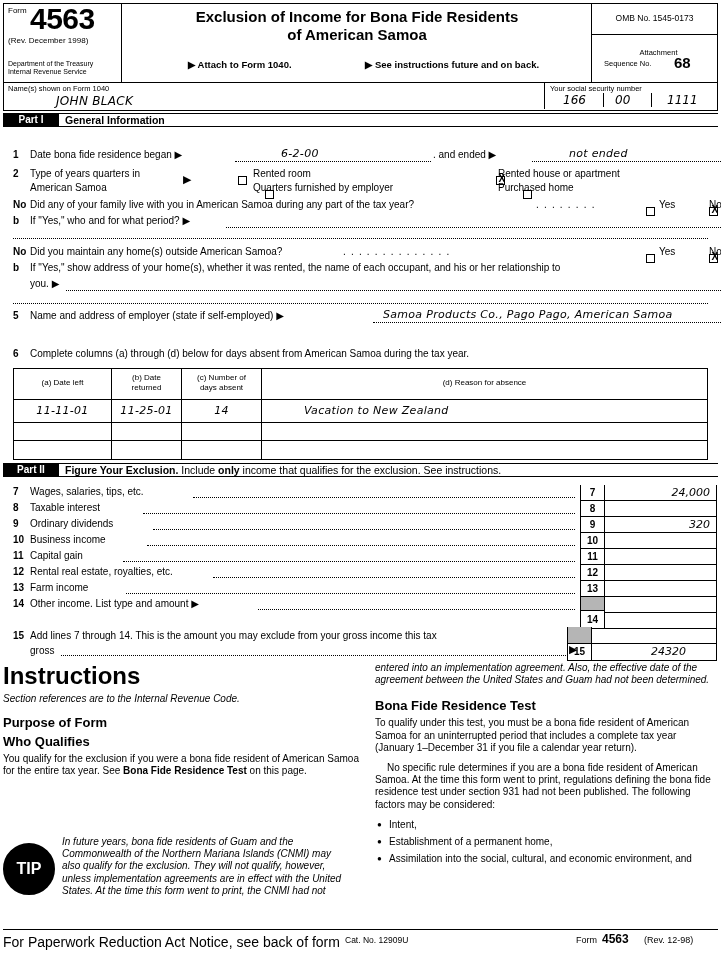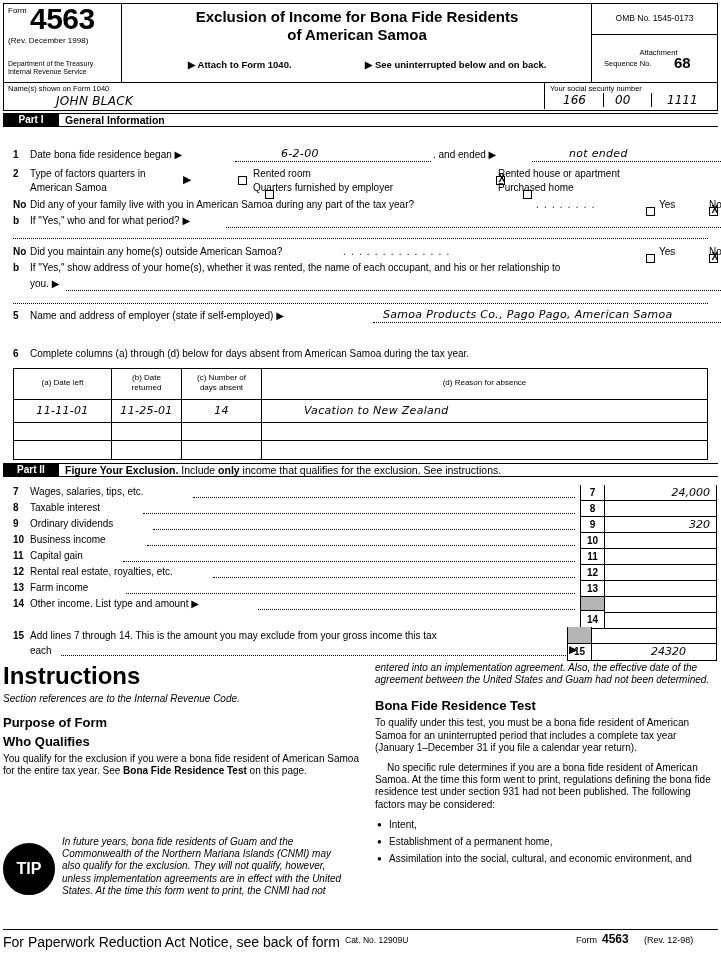--- a/index.html
+++ b/index.html
@@ -162,21 +162,21 @@
       <div class="abs frm-label" style="left:4px; top:2px;">Form</div>
       <div class="abs frm-num" style="left:26px; top:-2px;">4563</div>
       <div class="abs rev" style="left:4px; top:32px;">(Rev. December 1998)</div>
       <div class="abs dept" style="left:4px; top:56px;">Department of the Treasury</div>
       <div class="abs dept" style="left:4px; top:64px;">Internal Revenue Service</div>
     </div>
     <div id="hdr-mid">
       <div class="abs title1 ctr" style="left:0; top:4px; width:470px;">Exclusion of Income for Bona Fide Residents</div>
       <div class="abs title1 ctr" style="left:0; top:22px; width:470px;">of American Samoa</div>
       <div class="abs attach" style="left:66px; top:55px;">▶  Attach to Form 1040.</div>
-      <div class="abs attach" style="left:243px; top:55px;">▶  See uninterrupted below and on back.</div>
+      <div class="abs attach" style="left:243px; top:55px;">▶  See instructions future and on back.</div>
     </div>
     <div id="hdr-right">
       <div class="abs omb ctr" style="left:0; top:9px; width:125px;">OMB No. 1545-0173</div>
       <div class="line" style="left:0; top:30px; width:125px; height:1px;"></div>
       <div class="abs attachseq ctr" style="left:4px; top:44px; width:125px;">Attachment</div>
       <div class="abs attachseq" style="left:12px; top:55px;">Sequence No.</div>
       <div class="abs seqno" style="left:82px; top:50px;">68</div>
     </div>
   </div>
 
@@ -203,21 +203,21 @@
     <span class="abs t" style="left:17px; top:0;">Date bona fide residence began ▶</span>
     <div class="abs" style="left:222px; top:12px; width:196px; border-bottom:1px dotted #000;"></div>
     <span class="abs hand" style="left:268px; top:-2px;">6-2-00</span>
     <span class="abs t" style="left:420px; top:0;">. and ended ▶</span>
     <div class="abs" style="left:519px; top:12px; width:189px; border-bottom:1px dotted #000;"></div>
     <span class="abs hand" style="left:556px; top:-2px;">not ended</span>
   </div>
 
   <div class="abs" style="left:13px; top:168px; width:695px; height:30px;">
     <span class="abs num" style="left:0; top:0;">2</span>
-    <span class="abs t" style="left:17px; top:0;">Type of factors quarters in</span>
+    <span class="abs t" style="left:17px; top:0;">Type of years quarters in</span>
     <span class="abs t" style="left:17px; top:14px;">American Samoa</span>
     <span class="abs" style="left:170px; top:5px; font-size:11px;">▶</span>
 
     <span class="abs cb" style="left:225px; top:2px;"></span>
     <span class="abs t" style="left:240px; top:0;">Rented room</span>
 
     <span class="abs cb checked" style="left:470px; top:2px;"></span>
     <span class="abs t" style="left:485px; top:0;">Rented house or apartment</span>
 
     <span class="abs cb" style="left:225px; top:16px;"></span>
@@ -394,21 +394,21 @@
   <div class="pl-row" style="top:611px; height:18px;">
     <div class="amtnumbox" style="left:567px; top:0; height:18px; line-height:17px;">14</div>
     <div class="amtbox" style="left:591px; top:0; height:18px;">
       <span class="amtval"></span>
     </div>
   </div>
 
   <div class="abs" style="left:13px; top:629px; width:695px; height:32px;">
     <span class="abs num" style="left:0; top:1px;">15</span>
     <span class="abs t" style="left:17px; top:1px;">Add lines 7 through 14. This is the amount you may exclude from your gross income this tax</span>
-    <span class="abs t" style="left:17px; top:16px;">each</span>
+    <span class="abs t" style="left:17px; top:16px;">gross</span>
     <div class="abs" style="left:48px; top:26px; width:505px; border-bottom:1px dotted #000;"></div>
     <span class="abs" style="left:556px; top:14px; font-size:11px;">▶</span>
     <div class="amtnumbox shade" style="left:554px; top:-2px; height:17px; width:24px;"></div>
     <div class="amtnumbox" style="left:554px; top:15px; height:17px; width:24px; line-height:16px;">15</div>
     <div class="amtbox" style="left:578px; top:-2px; width:126px; height:17px;"></div>
     <div class="amtbox" style="left:578px; top:15px; width:126px; height:17px;">
       <span class="amtval" style="right:30px; top:1px;">24320</span>
     </div>
   </div>
 

